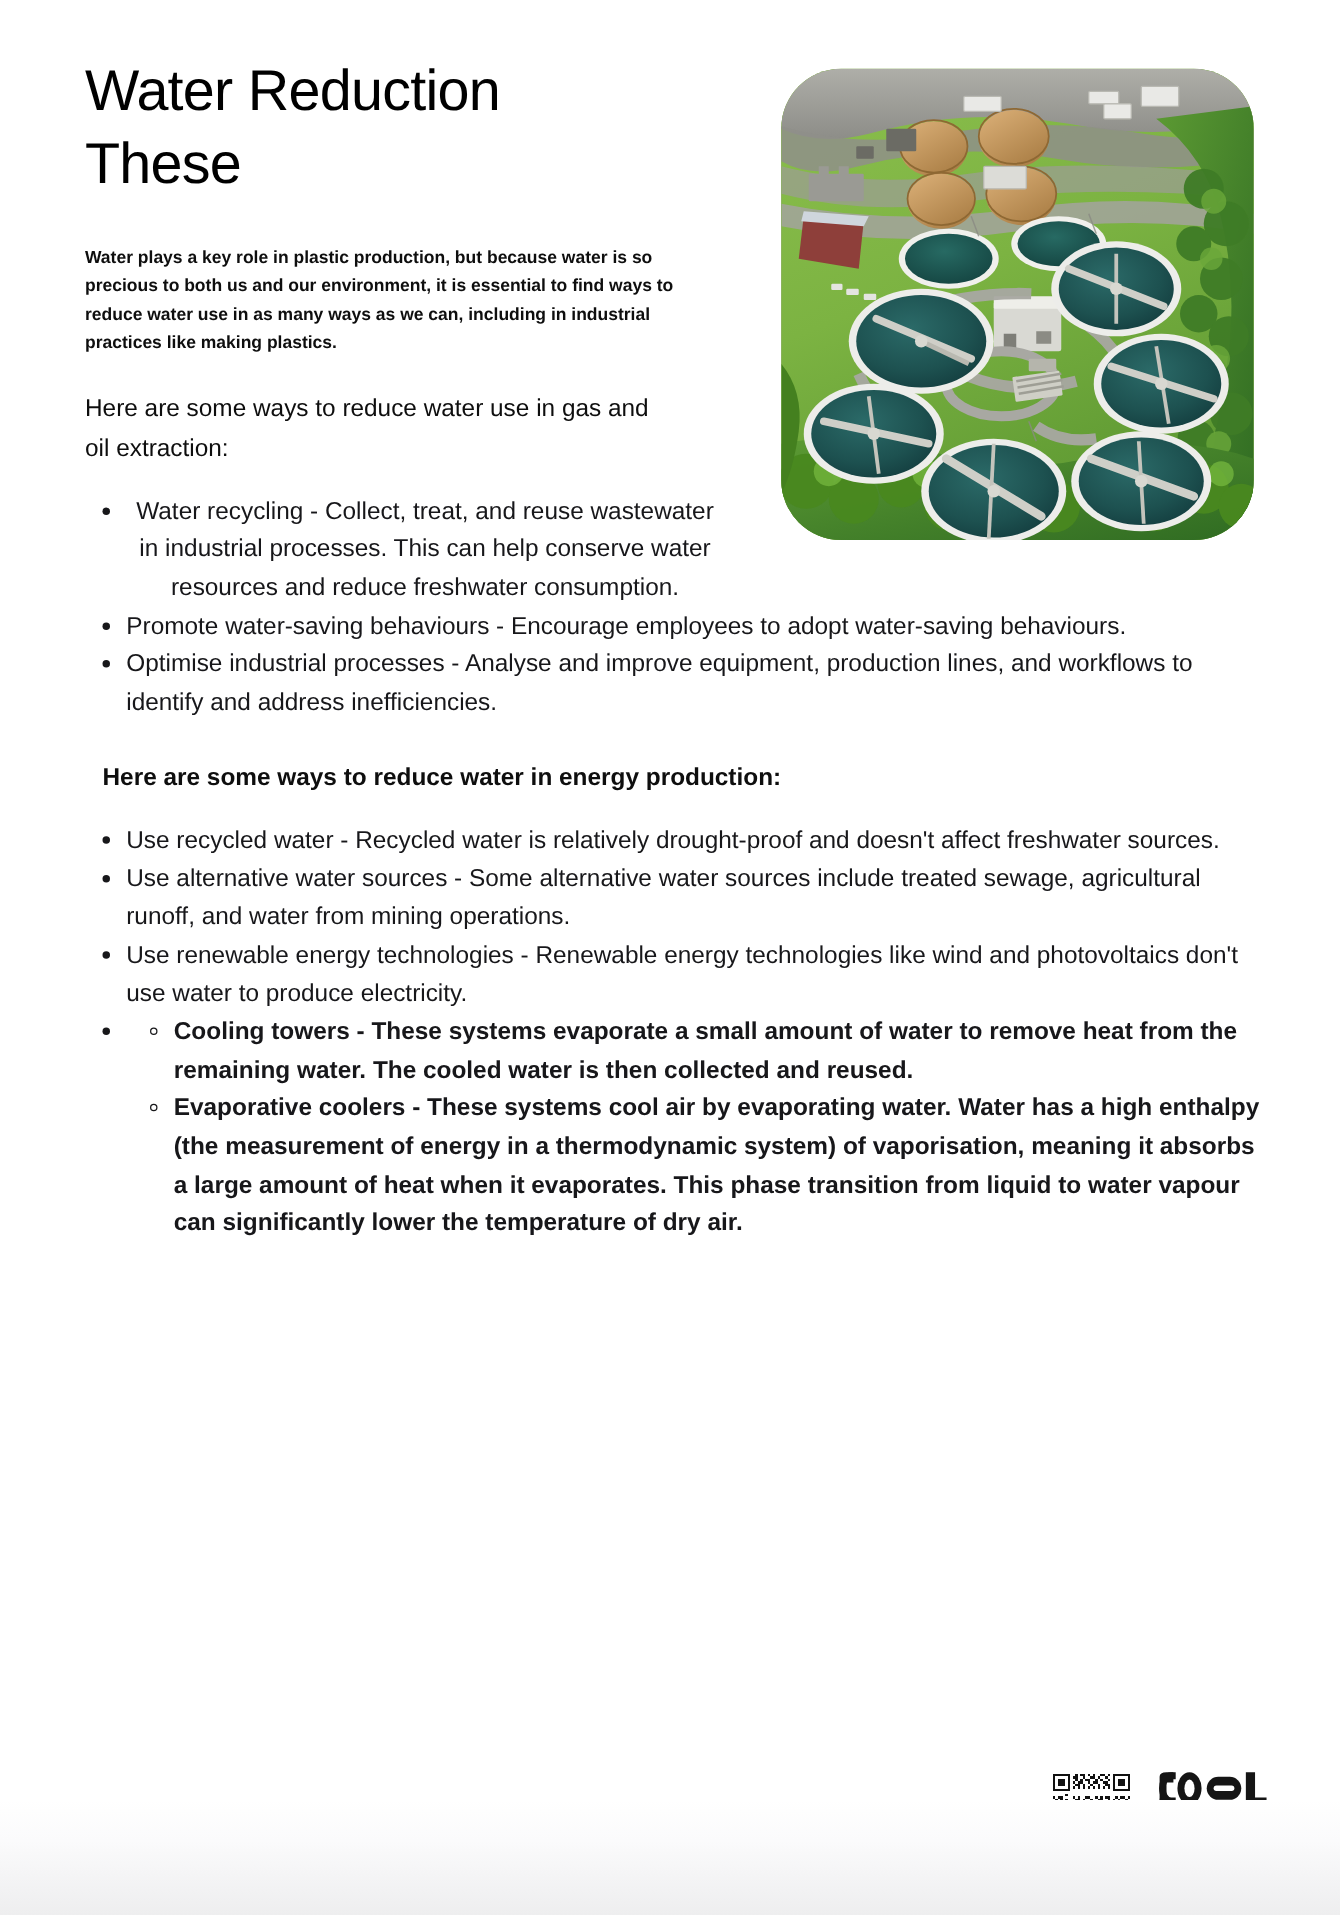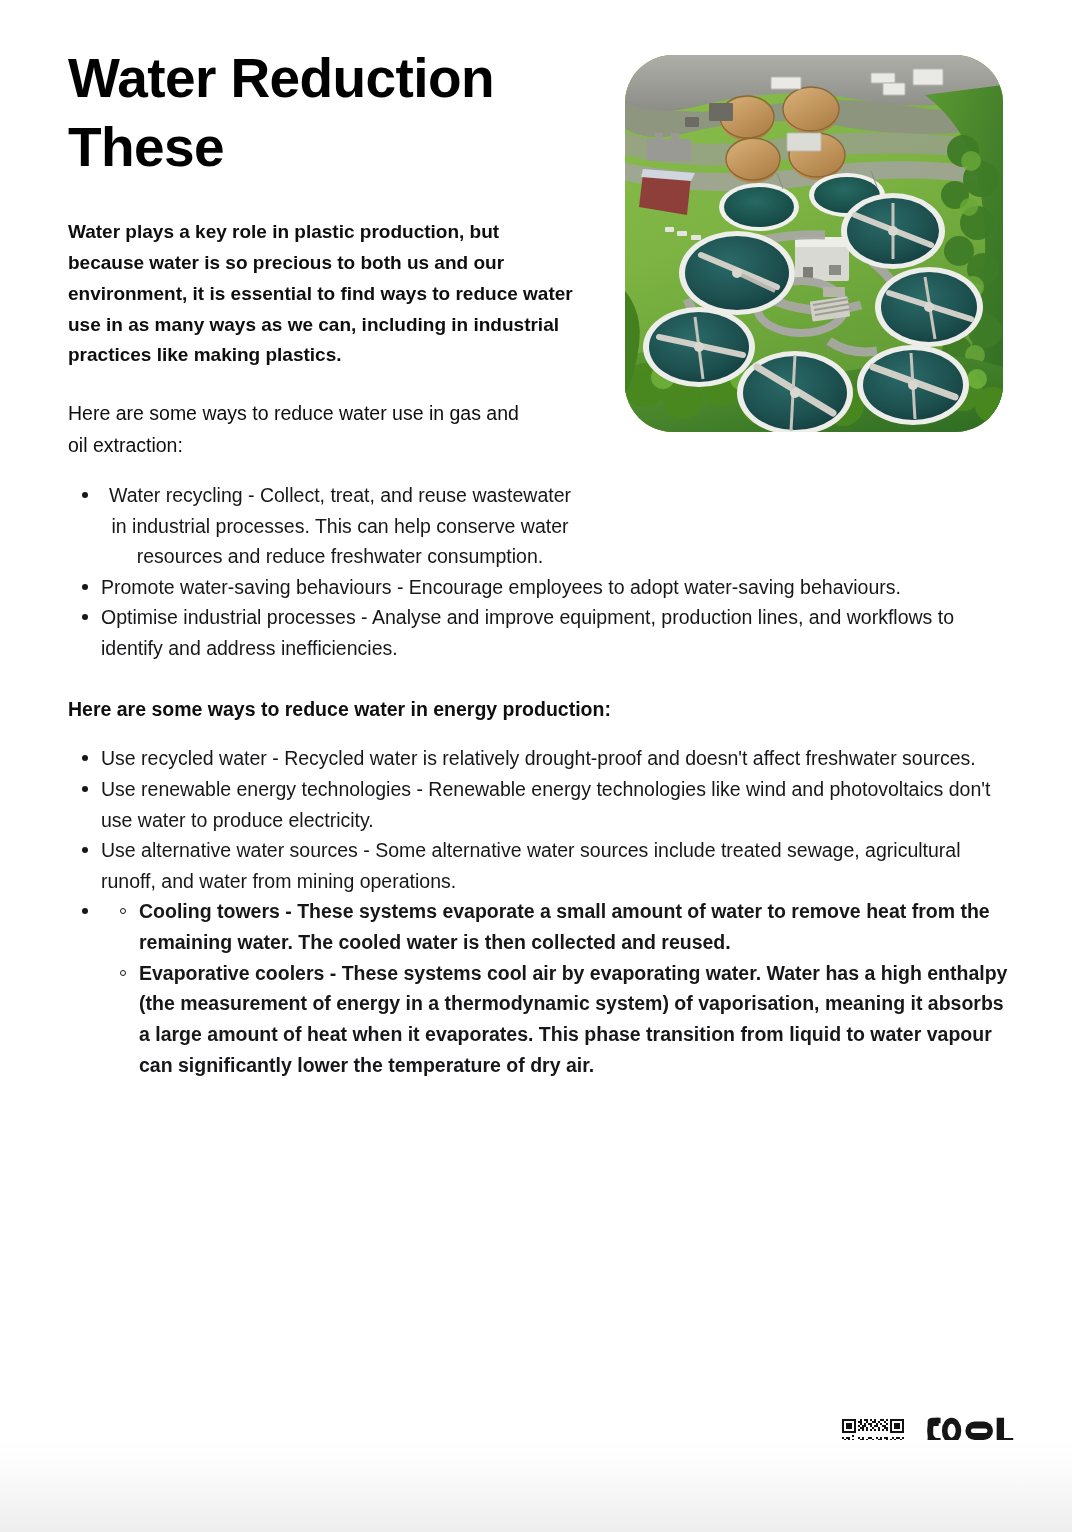--- a/index.html
+++ b/index.html
@@ -29,52 +29,52 @@
 
   #content {
     position: absolute;
     left: 68px;
     top: 44px;
     width: 944px;
   }
 
   
   .doc-title {
-    font-size: 55px;
+    font-size: 46px;
     line-height: 1.26;
-    font-weight: 700;
+    font-weight: 400;
     letter-spacing: -0.6px;
     color: #000000;
     margin: 0 0 0 0;
     width: 520px;
   }
 
   
   .lead {
-    font-size: 19px;
+    font-size: 14px;
     line-height: 1.63;
     font-weight: 700;
     color: #0e0e0e;
     width: 508px;
     margin: 34px 0 0 0;
   }
   .subhead-narrow {
     font-size: 19.5px;
     line-height: 1.63;
     font-weight: 400;
     color: #0e0e0e;
     width: 470px;
     margin: 27px 0 0 0;
   }
   .subhead-wide {
     font-size: 19.5px;
     line-height: 1.63;
     font-weight: 700;
     color: #0e0e0e;
-    margin: 30px 0 0 0;
+    margin: 30px 0 0 14px;
   }
 
   
   ul.bullets {
     margin: 18px 0 0 0;
     padding: 0 0 0 33px;
     list-style: none;
   }
   ul.bullets > li {
     position: relative;
@@ -387,24 +387,24 @@
       </li>
     </ul>
 
     <p class="subhead-wide">Here are some ways to reduce water in energy production:</p>
 
     <ul class="bullets">
       <li>
         <span class="li-text">Use recycled water - Recycled water is relatively drought-proof and doesn't affect freshwater sources.</span>
       </li>
       <li>
+        <span class="li-text">Use alternative water sources - Some alternative water sources include treated sewage, agricultural runoff, and water from mining operations.</span>
+      </li>
+      <li>
         <span class="li-text">Use renewable energy technologies - Renewable energy technologies like wind and photovoltaics don't use water to produce electricity.</span>
-      </li>
-      <li>
-        <span class="li-text">Use alternative water sources - Some alternative water sources include treated sewage, agricultural runoff, and water from mining operations.</span>
       </li>
       <li>
         <ul class="subbullets">
           <li>
             <span class="li-text">Cooling towers - These systems evaporate a small amount of water to remove heat from the remaining water. The cooled water is then collected and reused.</span>
           </li>
           <li>
             <span class="li-text">Evaporative coolers - These systems cool air by evaporating water. Water has a high enthalpy (the measurement of energy in a thermodynamic system) of vaporisation, meaning it absorbs a large amount of heat when it evaporates. This phase transition from liquid to water vapour can significantly lower the temperature of dry air.</span>
           </li>
         </ul>

